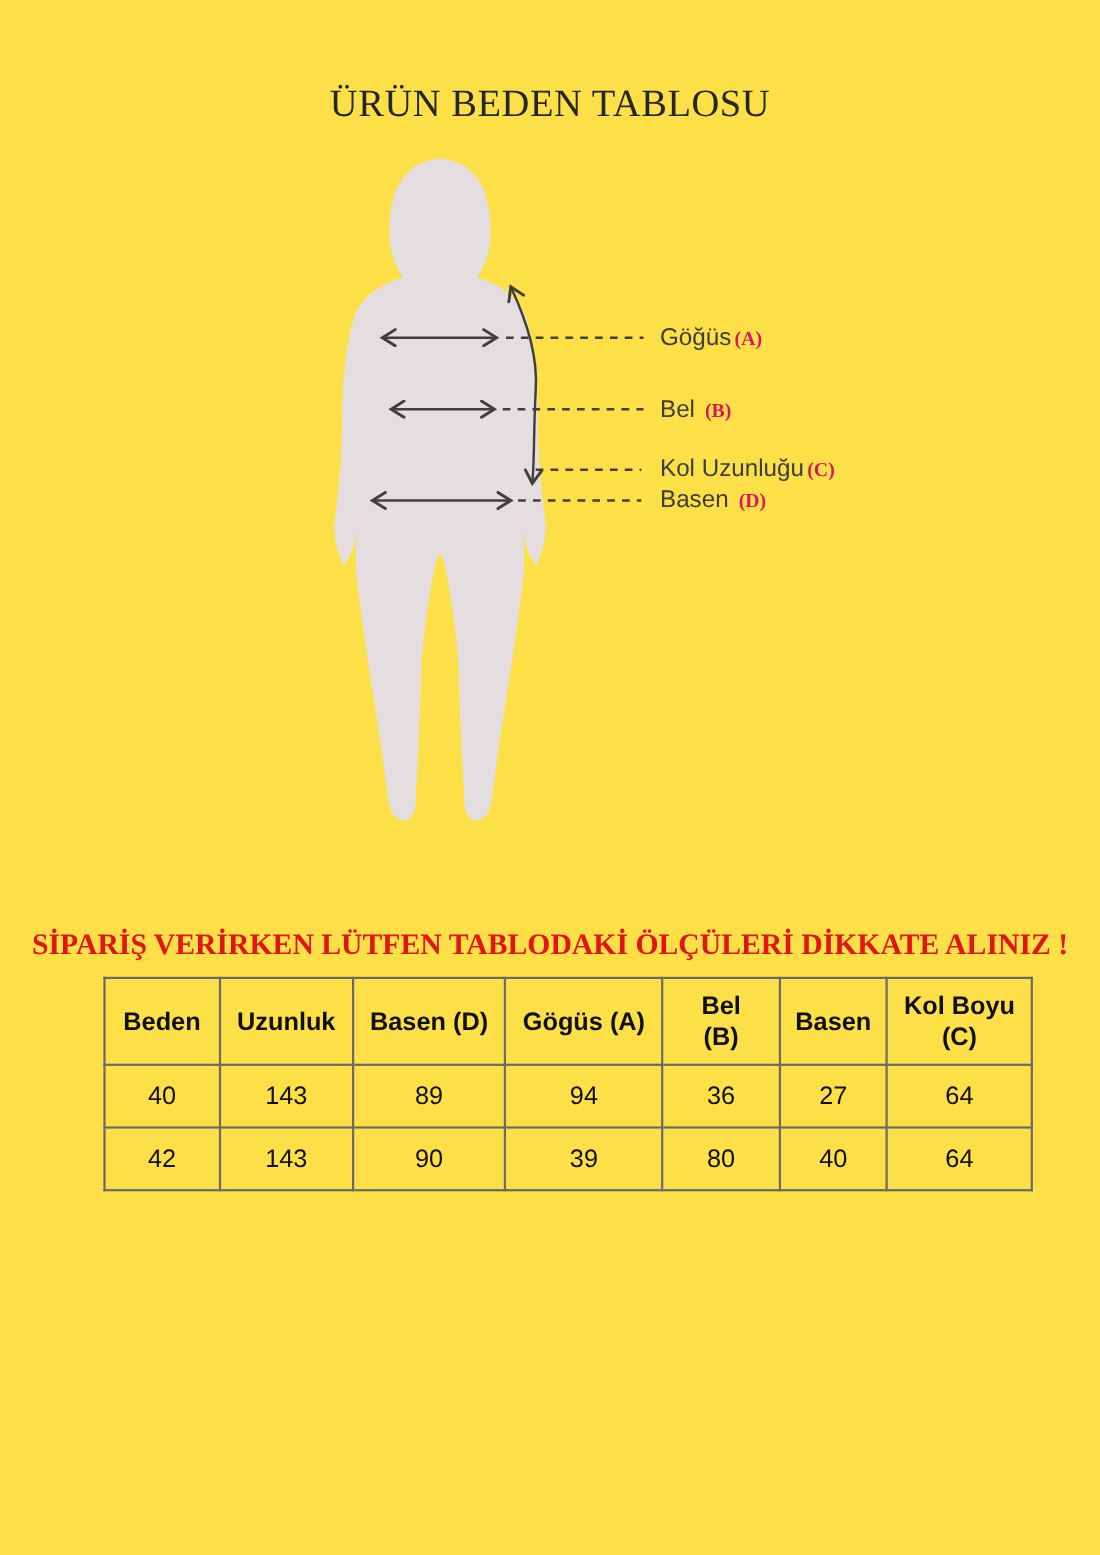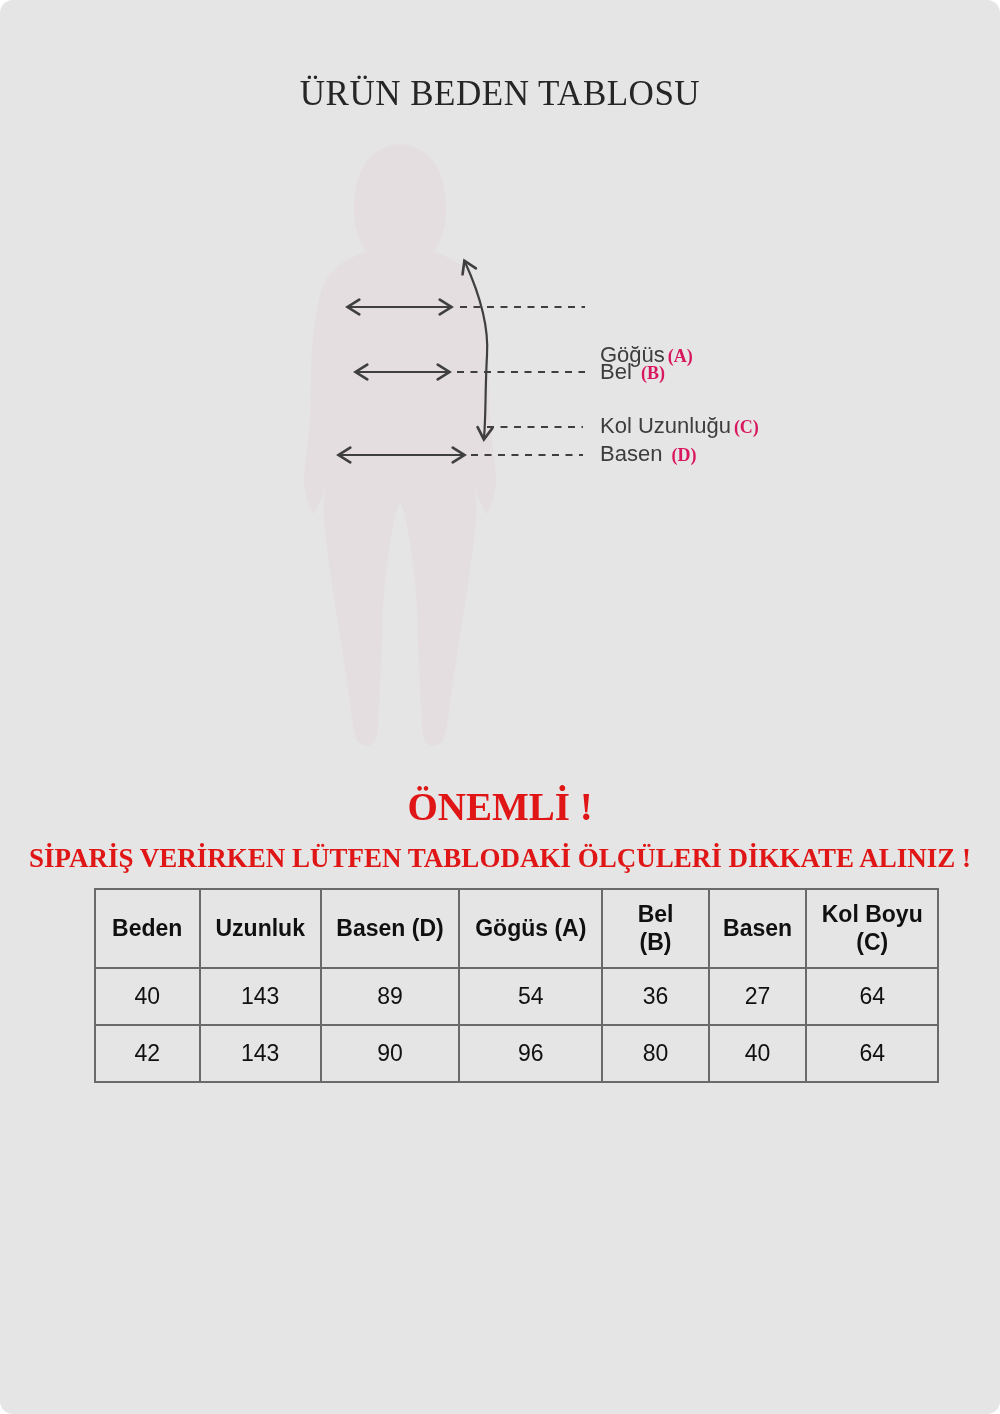--- a/index.html
+++ b/index.html
@@ -1,30 +1,30 @@
 <!DOCTYPE html>
 <html><head>
 <meta charset="utf-8">
 <style>
   html,body{margin:0;padding:0;background:#ffffff;}
-  .page{position:relative;width:1000px;height:1414px;background:#e5e5e5;overflow:hidden;
-        font-family:"Liberation Sans",sans-serif;border-radius:13px;}
+  .page{position:relative;width:1000px;height:1414px;background:#fde047;overflow:hidden;
+        font-family:"Liberation Sans",sans-serif;}
 
   .title{position:absolute;top:74px;left:0;width:100%;margin:0;text-align:center;
          font-family:"Liberation Serif",serif;font-weight:400;font-size:35px;
          letter-spacing:0.5px;color:#262626;}
 
   .diagram{position:absolute;left:0;top:0;width:1000px;height:780px;}
   .diagram svg{position:absolute;left:290px;top:143px;}
 
   .mlabel{position:absolute;left:600px;line-height:1;font-size:22px;color:#3d3d3d;
           white-space:nowrap;}
   .mlabel .code{font-family:"Liberation Serif",serif;font-weight:bold;font-size:18px;
                 color:#d9175e;margin-left:3px;}
-  .ml-a{top:296px;margin-top:48px;}
+  .ml-a{top:296px;}
   .ml-b{top:361px;}
   .ml-c{top:415px;}
   .ml-d{top:443px;}
 
   .warn-head{position:absolute;top:786px;left:0;width:100%;text-align:center;
              font-family:"Liberation Serif",serif;font-weight:bold;font-size:39px;
              color:#e01515;line-height:1.1;}
   .warn-sub{position:absolute;top:843px;left:0;width:100%;text-align:center;
             font-family:Liberation Serif, serif;font-weight:bold;font-size:27px;
             color:#e01515;line-height:1.15;}
@@ -110,21 +110,20 @@
       <span>Bel </span><span class="code">(B)</span>
     </div>
     <div class="mlabel ml-c">
       <span>Kol Uzunluğu</span><span class="code">(C)</span>
     </div>
     <div class="mlabel ml-d">
       <span>Basen </span><span class="code">(D)</span>
     </div>
   </div>
 
-  <div class="warn-head">ÖNEMLİ !</div>
   <div class="warn-sub">SİPARİŞ VERİRKEN LÜTFEN TABLODAKİ ÖLÇÜLERİ DİKKATE ALINIZ !</div>
 
   <table class="size">
     <colgroup>
       <col style="width:12.4%">
         <col style="width:14.4%">
         <col style="width:16.4%">
       <col style="width:17.0%">
         <col style="width:12.6%">
         <col style="width:11.6%">
@@ -141,30 +140,30 @@
         <th>Basen</th>
         <th>Kol Boyu
 (C)</th>
       </tr>
     </thead>
     <tbody>
       <tr>
         <td>40</td>
         <td>143</td>
         <td>89</td>
-        <td>54</td>
+        <td>94</td>
         <td>36</td>
         <td>27</td>
         <td>64</td>
       </tr>
       <tr>
         <td>42</td>
         <td>143</td>
         <td>90</td>
-        <td>96</td>
+        <td>39</td>
         <td>80</td>
         <td>40</td>
         <td>64</td>
       </tr>
     </tbody>
   </table>
 
 </div>
 
 </body></html>

